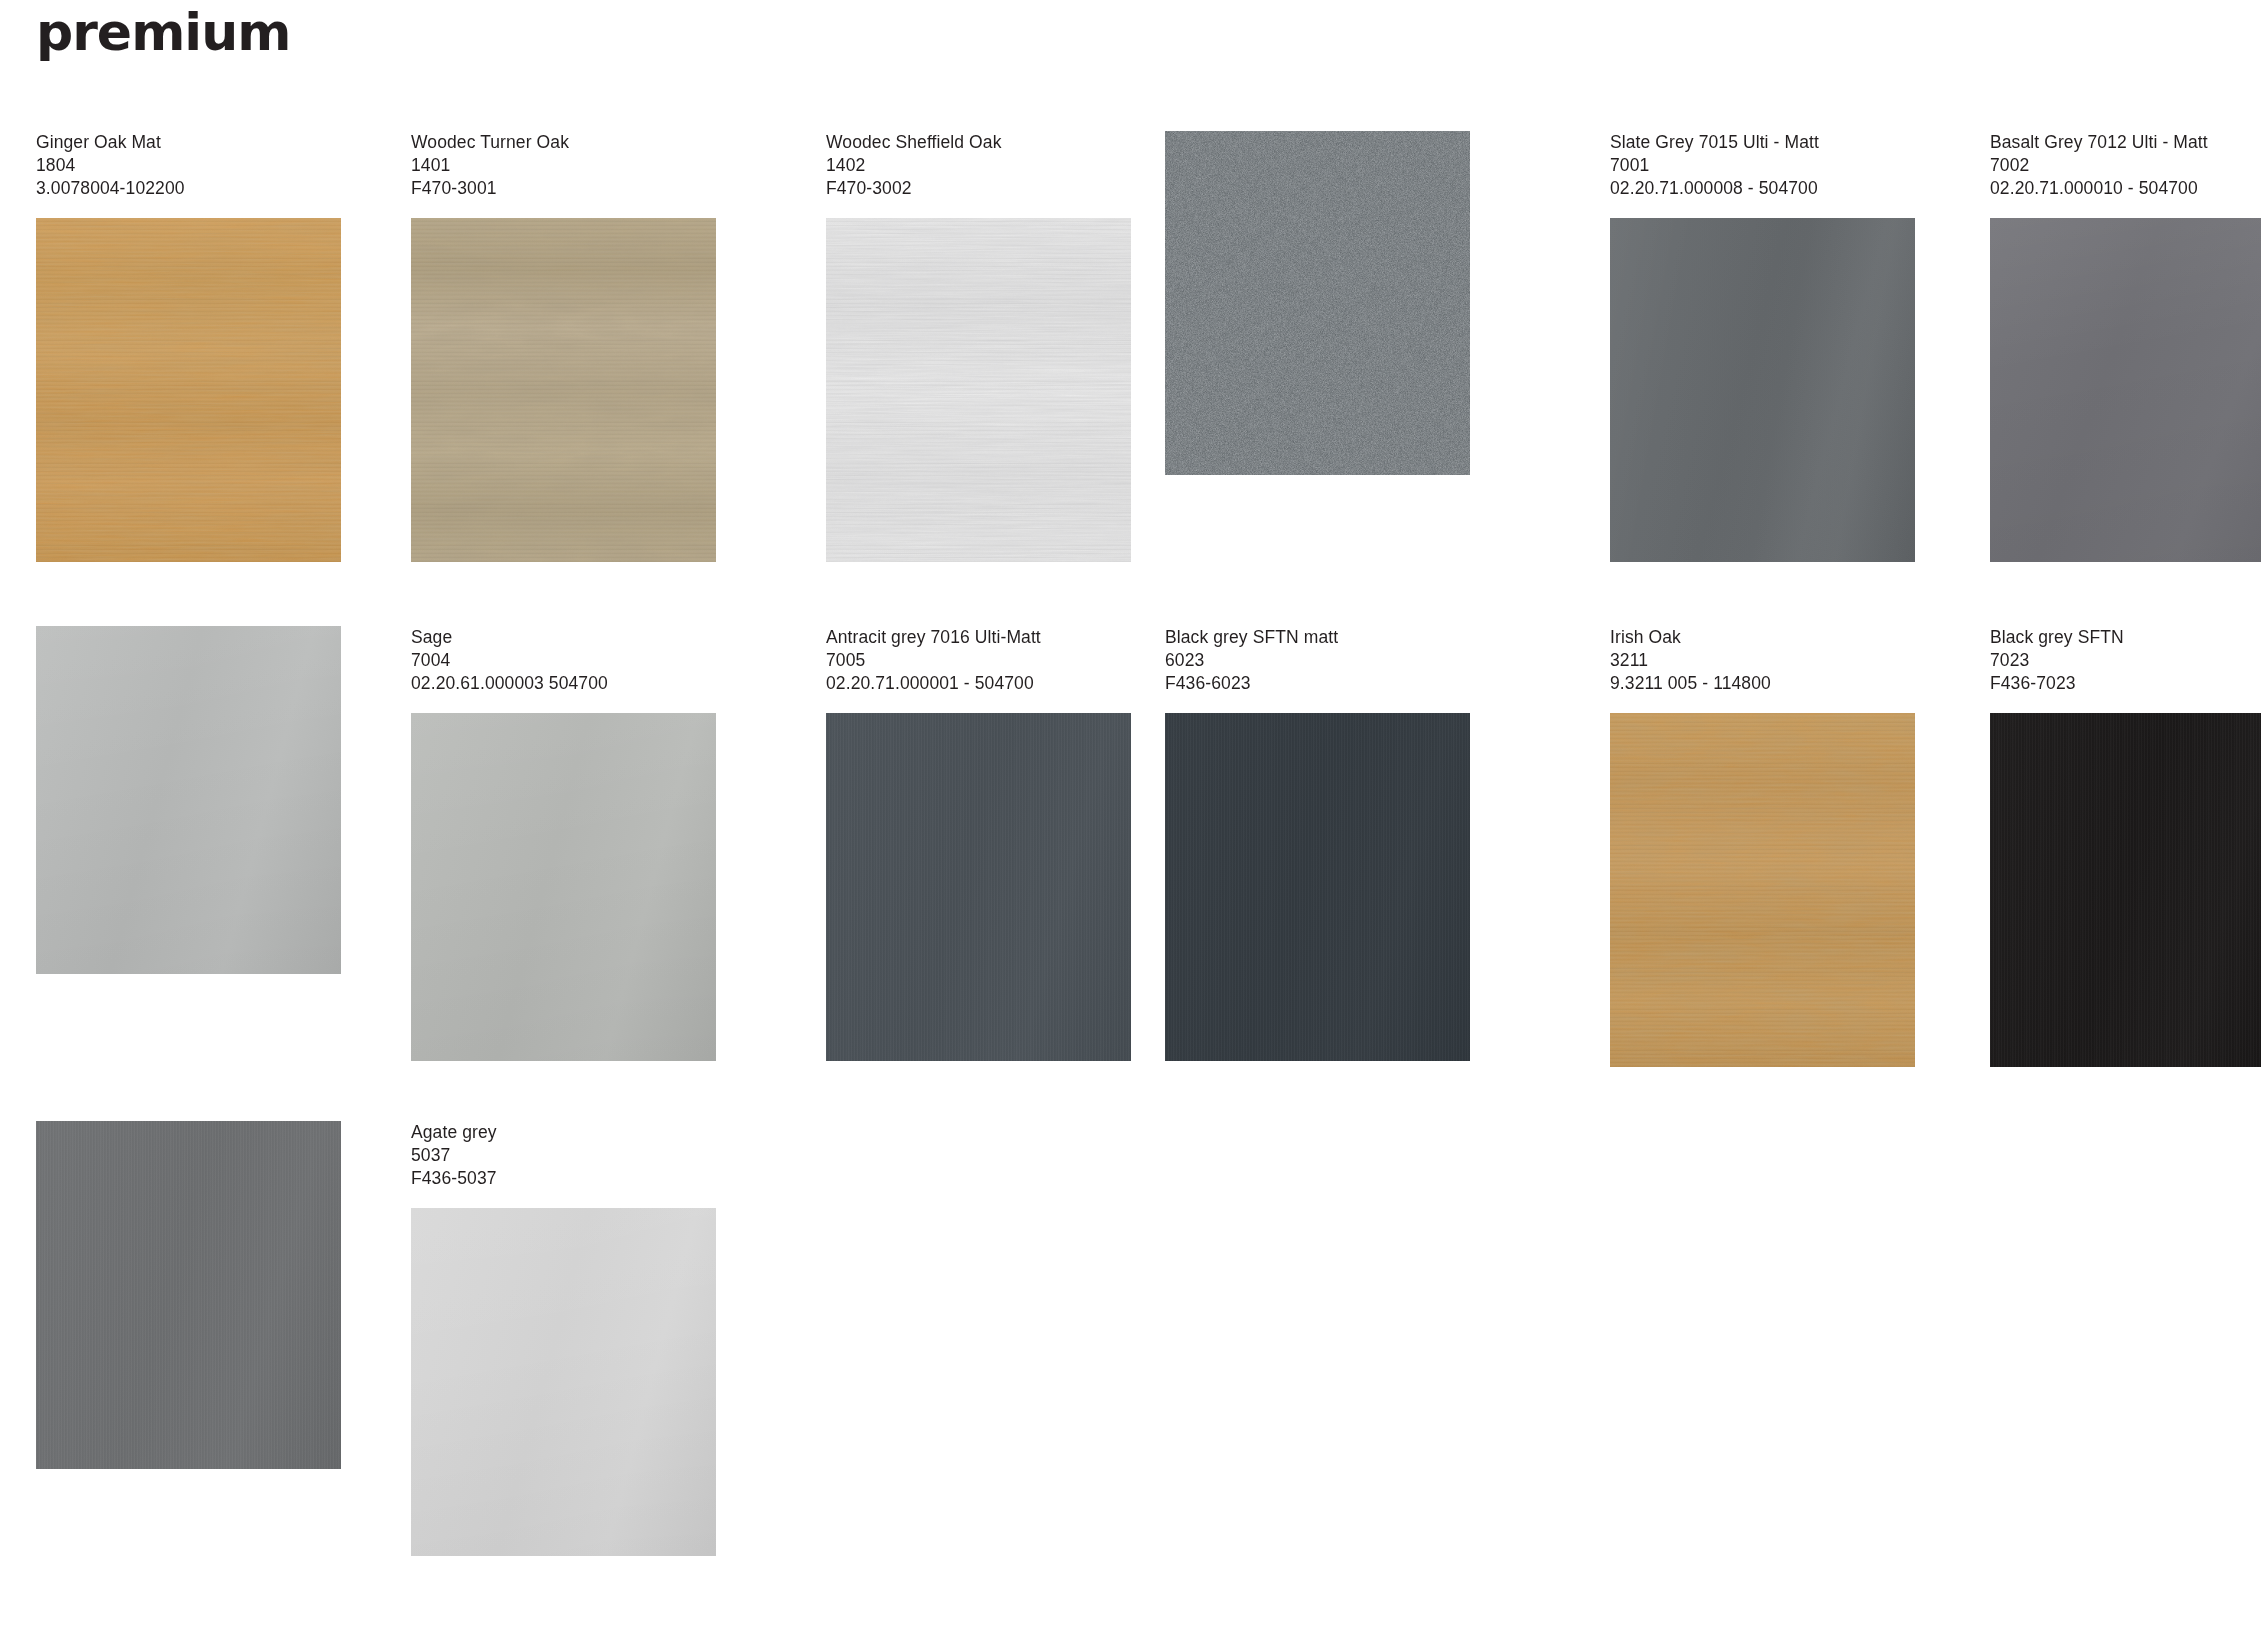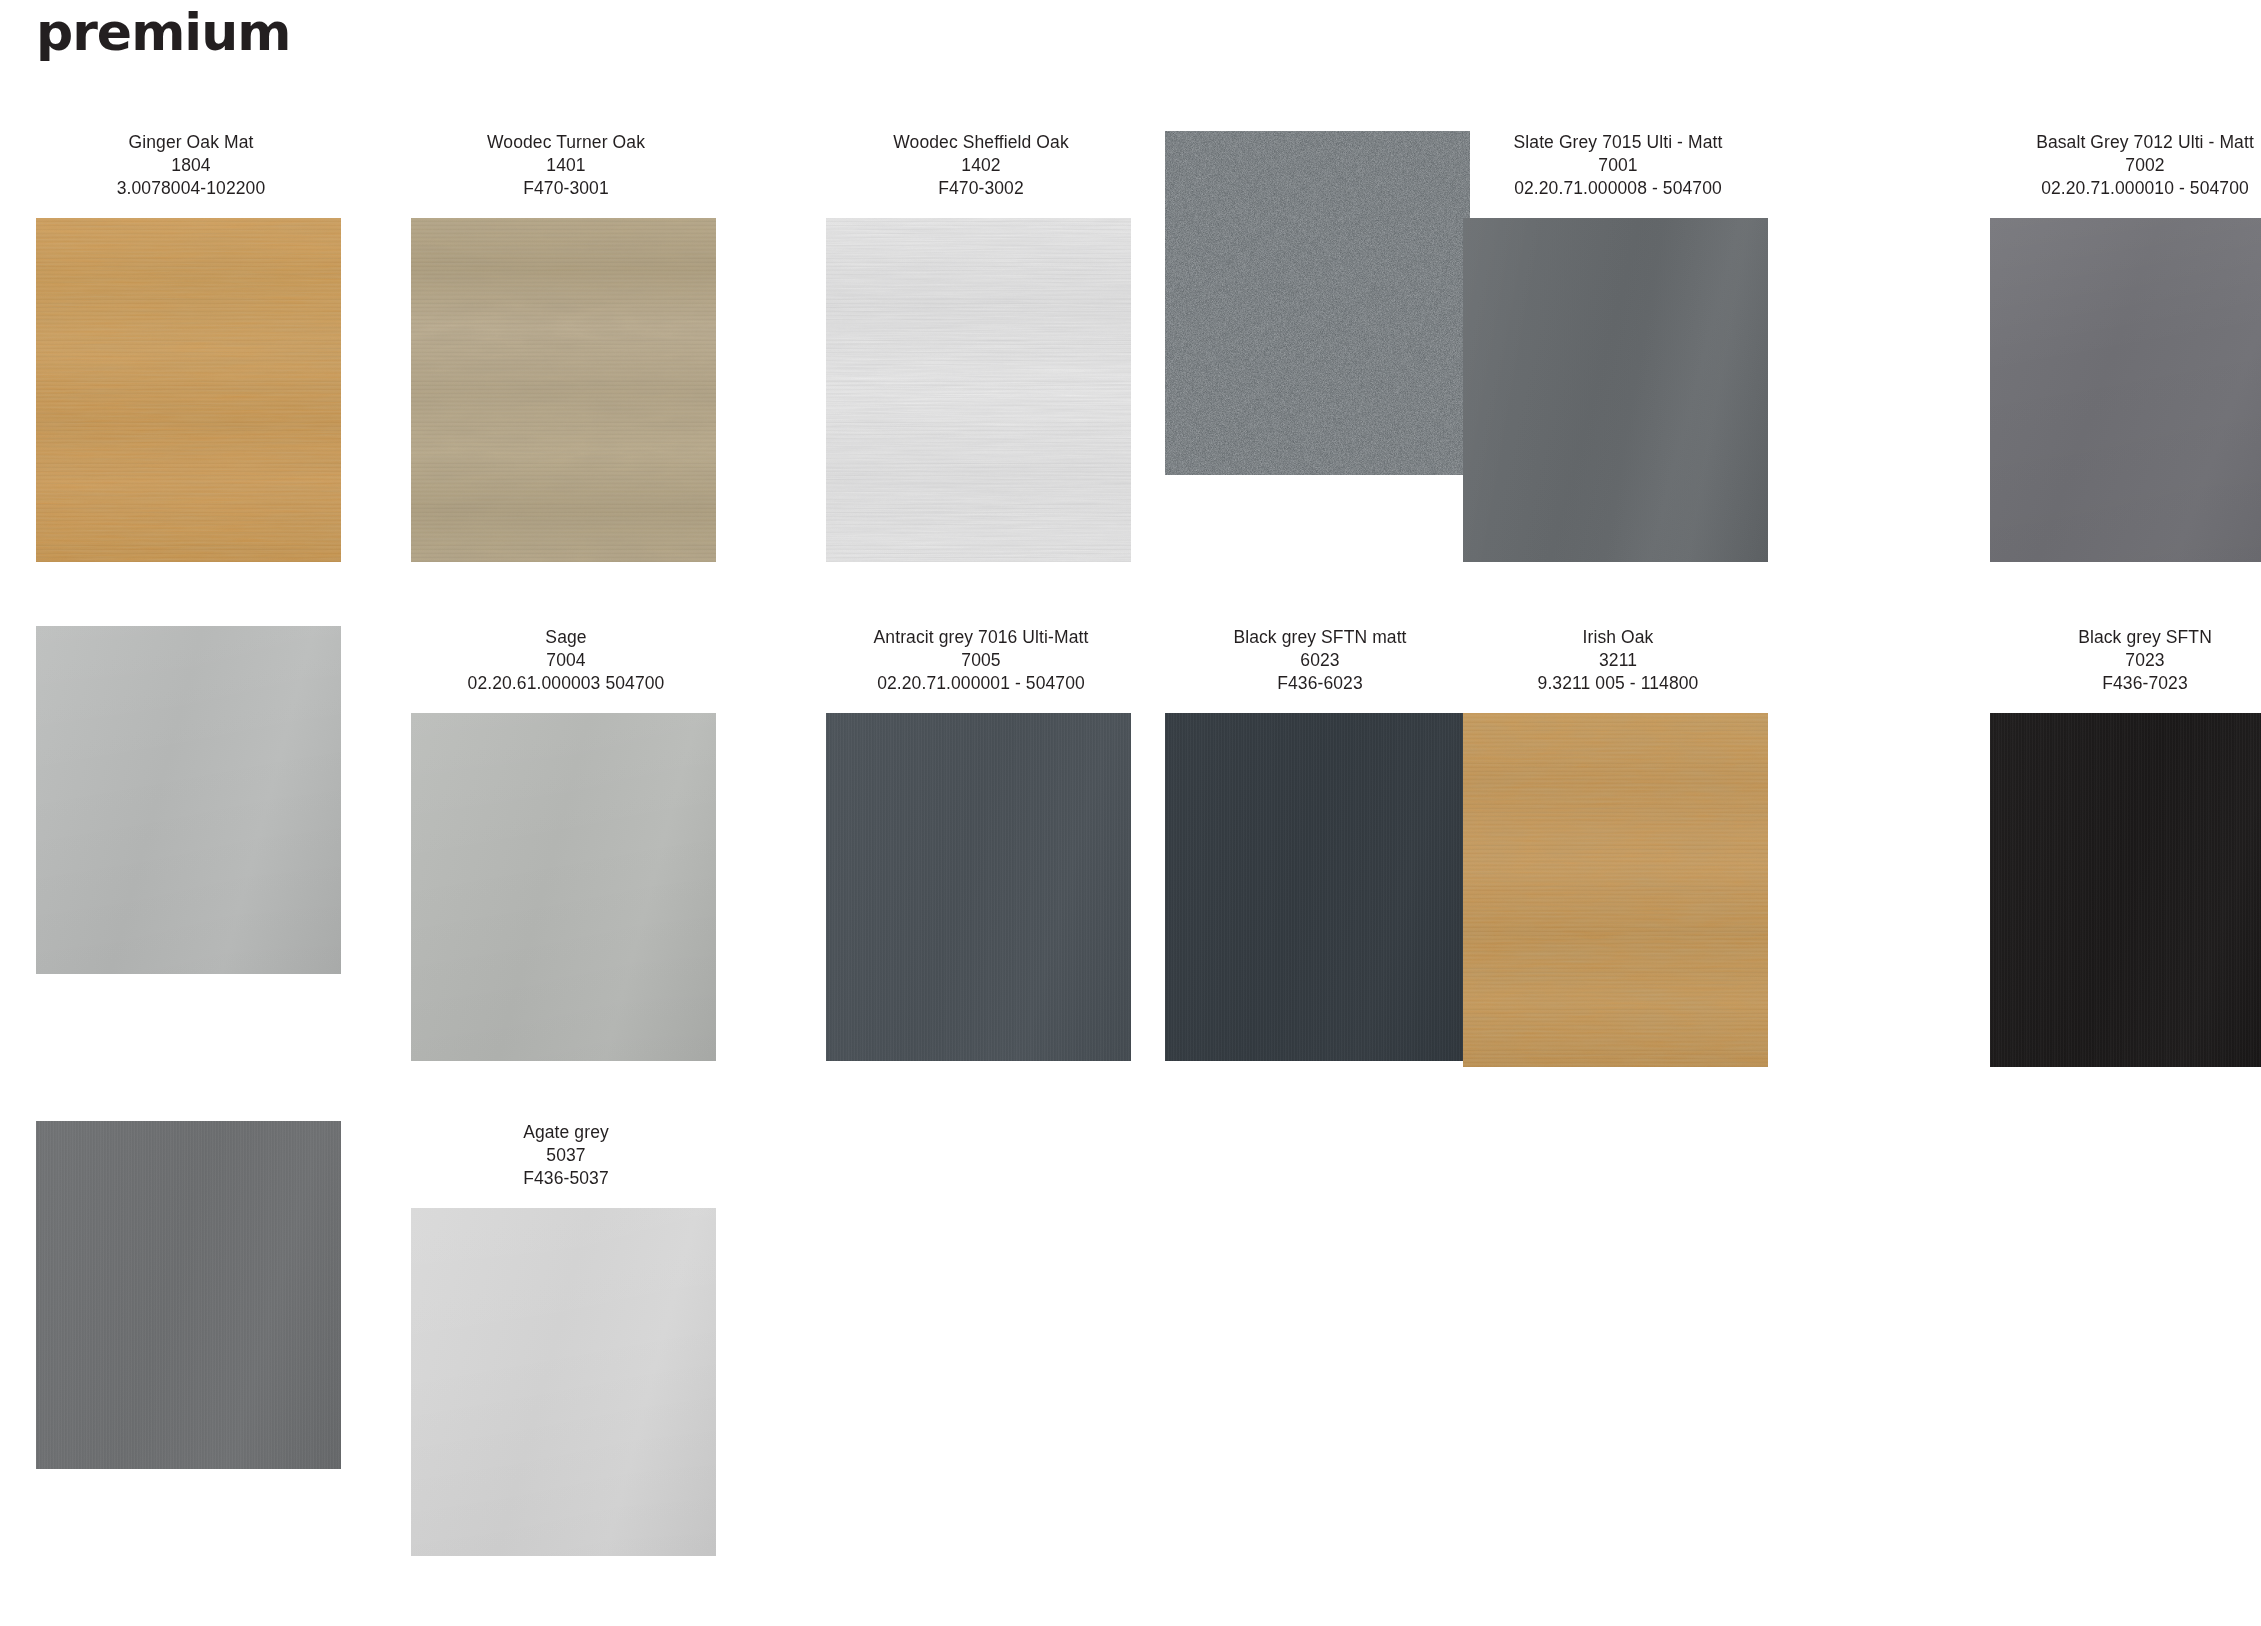--- a/index.html
+++ b/index.html
@@ -51,28 +51,27 @@
     width: 2261px;
   }
   .row-1 { top: 131px; }
   .row-2 { top: 626px; }
   .row-3 { top: 1121px; }
 
   .swatch-card {
     position: absolute;
     top: 0;
     width: 310px;
-    text-align: center;
   }
 
   .col-1 { left: 36px; }
   .col-2 { left: 411px; }
   .col-3 { left: 788px; padding-left: 38px; }
   .col-4 { left: 1165px; }
-  .col-5 { left: 1463px; }
+  .col-5 { left: 1610px; }
   .col-6 { left: 1980px; padding-left: 10px; }
 
   .labels {
     margin: 0 0 18px 0;
     padding: 0;
   }
   .label-line {
     font-size: 17.5px;
     line-height: 23px;
     color: #231f20;

